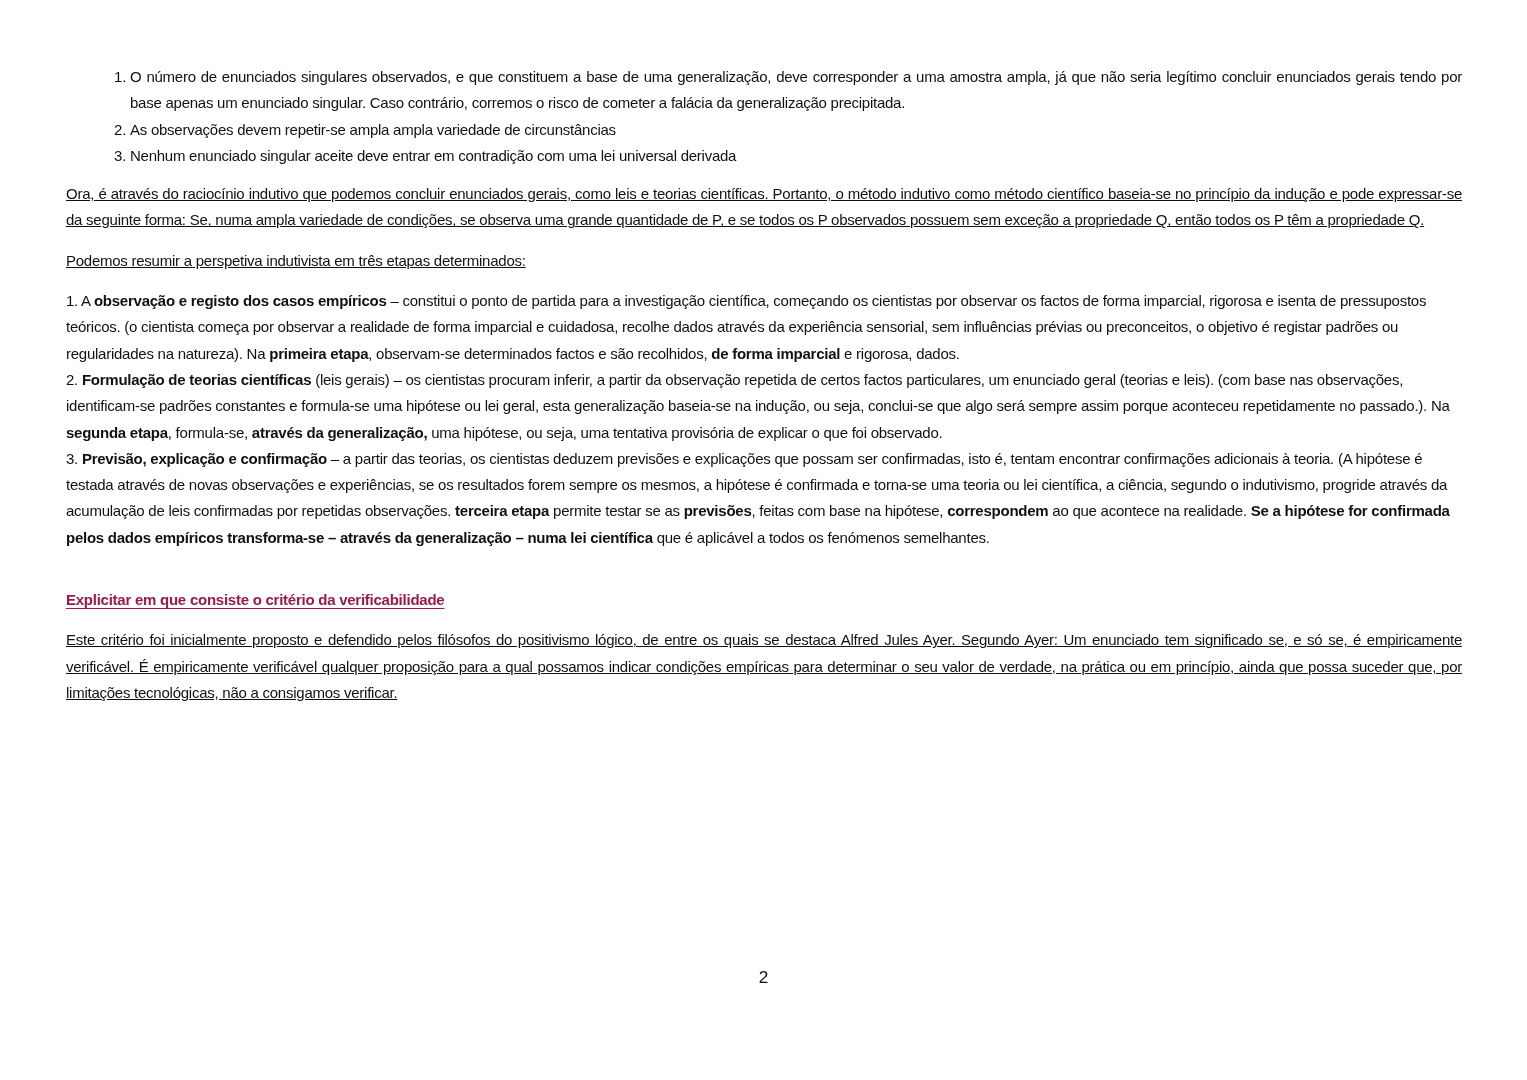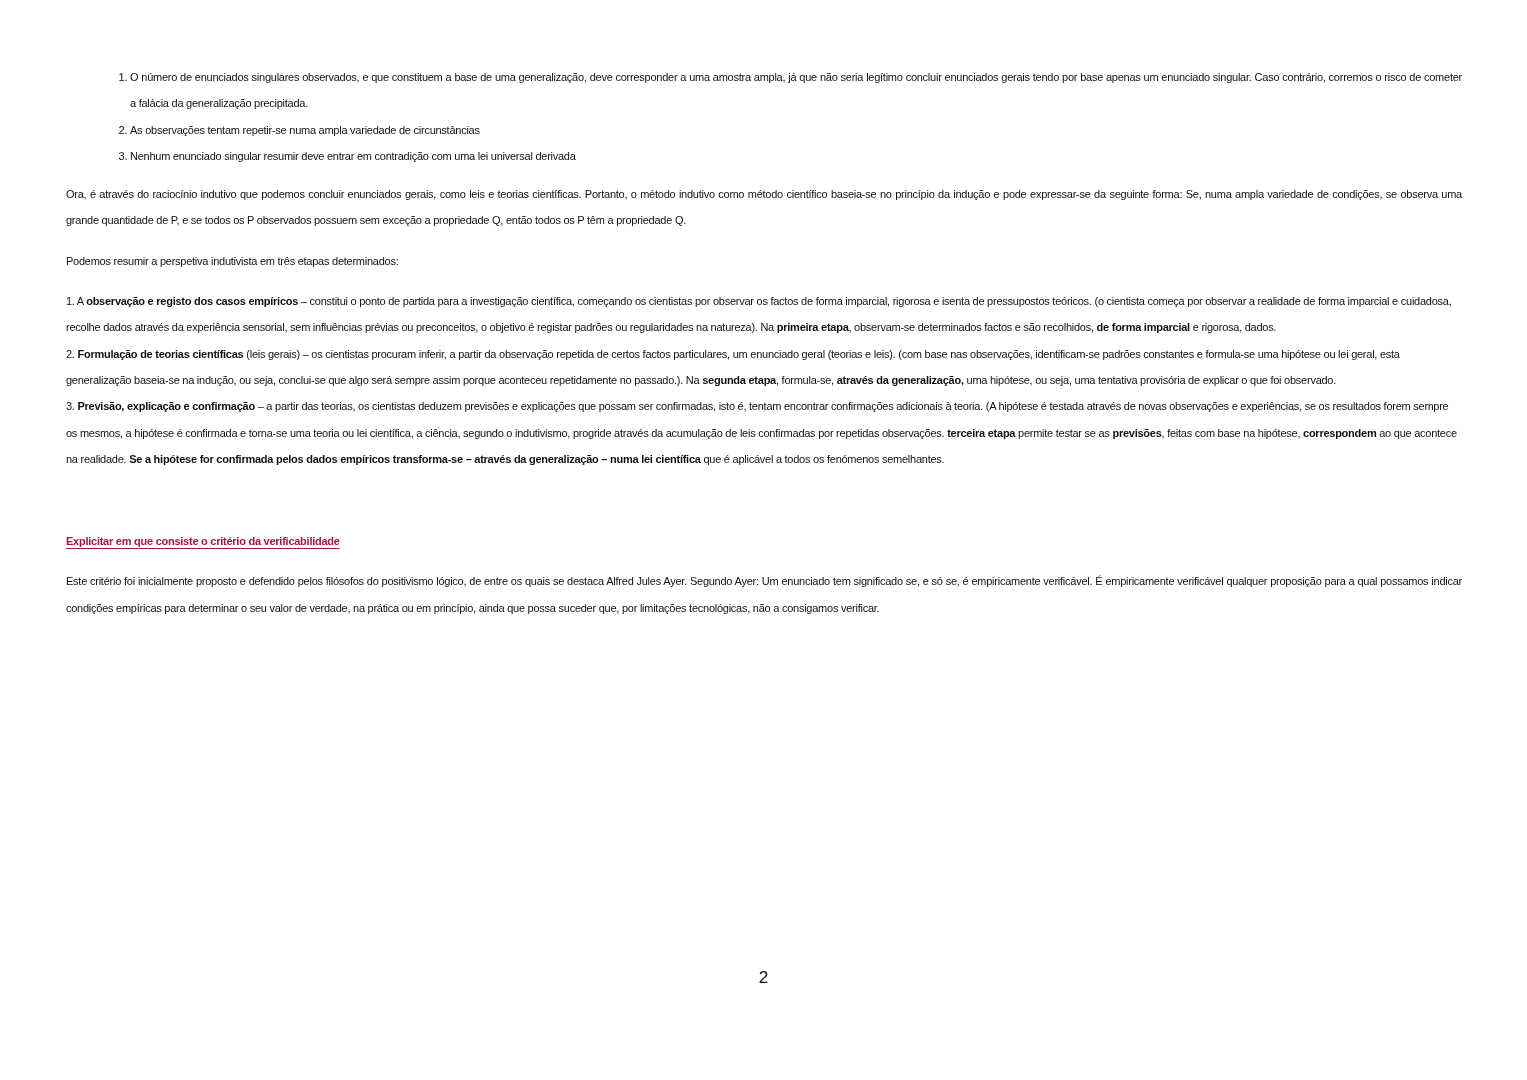--- a/index.html
+++ b/index.html
@@ -3,53 +3,53 @@
 <meta charset="utf-8">
 <style>
   html, body { margin: 0; padding: 0; background: #ffffff; }
   body {
     width: 1527px; height: 1080px; position: relative; overflow: hidden;
     font-family: "Liberation Sans", sans-serif;
     color: #111111;
   }
   .page {
     position: absolute; left: 66px; top: 64px; width: 1396px;
-    font-size: 11px; line-height: 26.3px; letter-spacing: -0.25px;
+    font-size: 15px; line-height: 26.3px; letter-spacing: -0.25px;
   }
   ol.criteria {
     margin: 0 0 12px 0; padding: 0 0 0 64px;
   }
   ol.criteria li { padding-left: 0; text-align: justify; }
   ol.criteria li::marker { font-weight: normal; }
-  p { margin: 0 0 14px 0; text-align: justify; }
+  p { margin: 0 0 14px 0; text-align: justify; text-decoration: underline; }
   p.left { text-align: left; }
   .stage { margin: 0; text-align: left; }
   .stages { margin-bottom: 30px; }
   b { font-weight: bold; }
   .heading {
-    margin: 56px 0 14px 0;
+    margin: 36px 0 14px 0;
     font-weight: bold;
     color: #9b1a4a;
     text-decoration: underline;
     text-underline-offset: 3px;
   }
   .page-number {
     position: absolute; left: 0; width: 1527px; top: 967px;
     text-align: center; font-size: 17.2px;
   }
 </style>
 </head>
 <body>
 
 <div class="page">
 
   <ol class="criteria">
     <li>O número de enunciados singulares observados, e que constituem a base de uma generalização, deve corresponder a uma amostra ampla, já que não seria legítimo concluir enunciados gerais tendo por base apenas um enunciado singular. Caso contrário, corremos o risco de cometer a falácia da generalização precipitada.</li>
-    <li>As observações tentam repetir-se numa ampla variedade de circunstâncias</li>
-    <li>Nenhum enunciado singular resumir deve entrar em contradição com uma lei universal derivada</li>
+    <li>As observações devem repetir-se ampla ampla variedade de circunstâncias</li>
+    <li>Nenhum enunciado singular aceite deve entrar em contradição com uma lei universal derivada</li>
   </ol>
 
   <p>Ora, é através do raciocínio indutivo que podemos concluir enunciados gerais, como leis e teorias científicas. Portanto, o método indutivo como método científico baseia-se no princípio da indução e pode expressar-se da seguinte forma: Se, numa ampla variedade de condições, se observa uma grande quantidade de P, e se todos os P observados possuem sem exceção a propriedade Q, então todos os P têm a propriedade Q.</p>
 
   <p class="left">Podemos resumir a perspetiva indutivista em três etapas determinados:</p>
 
   <div class="stages">
     <div class="stage"><span>1. A </span><b>observação e registo dos casos empíricos</b><span> – constitui o ponto de partida para a investigação científica, começando os cientistas por observar os factos de forma imparcial, rigorosa e isenta de pressupostos teóricos. (o cientista começa por observar a realidade de forma imparcial e cuidadosa, recolhe dados através da experiência sensorial, sem influências prévias ou preconceitos, o objetivo é registar padrões ou regularidades na natureza). Na </span><b>primeira etapa</b><span>, observam-se determinados factos e são recolhidos, </span><b>de forma imparcial</b><span> e rigorosa, dados.</span></div>
 
     <div class="stage"><span>2. </span><b>Formulação de teorias científicas</b><span> (leis gerais) – os cientistas procuram inferir, a partir da observação repetida de certos factos particulares, um enunciado geral (teorias e leis). (com base nas observações, identificam-se padrões constantes e formula-se uma hipótese ou lei geral, esta generalização baseia-se na indução, ou seja, conclui-se que algo será sempre assim porque aconteceu repetidamente no passado.). Na </span><b>segunda etapa</b><span>, formula-se, </span><b>através da generalização,</b><span> uma hipótese, ou seja, uma tentativa provisória de explicar o que foi observado.</span></div>

